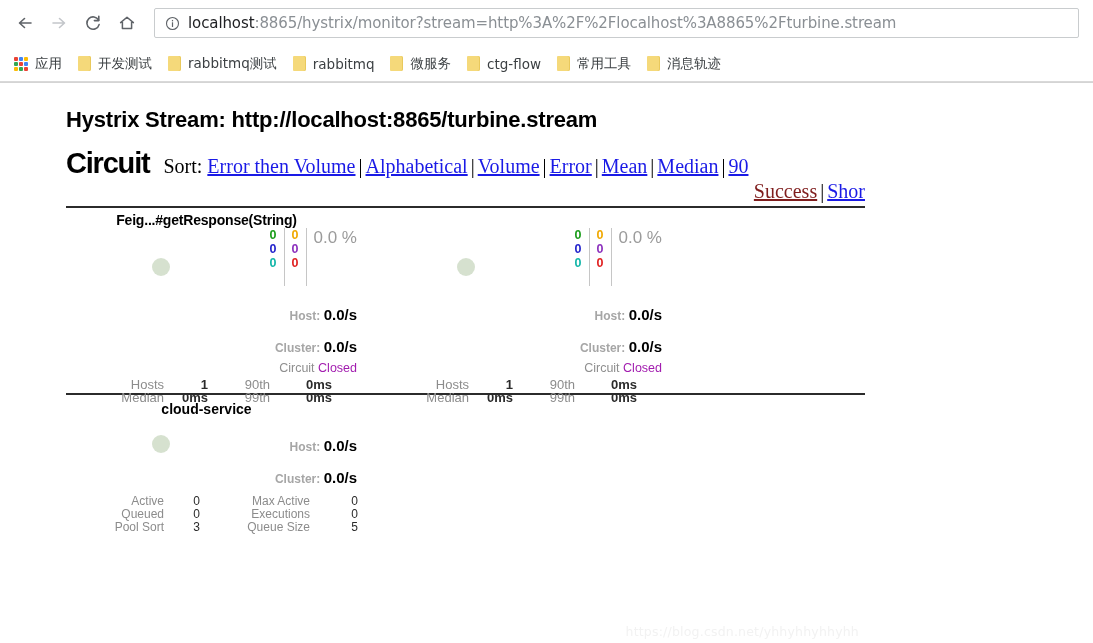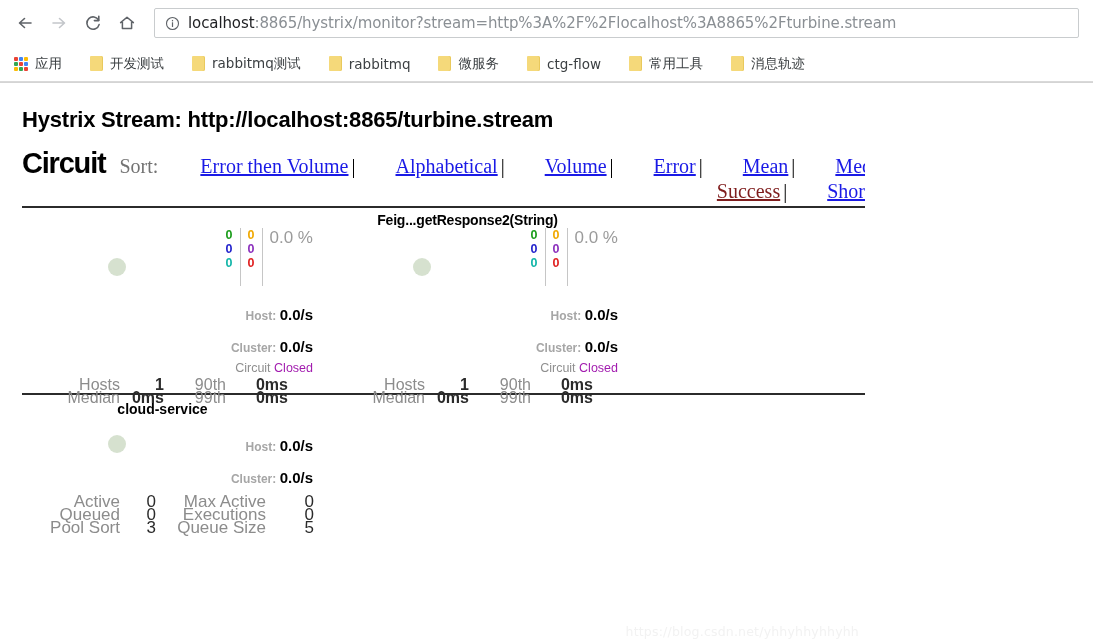--- a/index.html
+++ b/index.html
@@ -61,21 +61,20 @@
 
   
   #bookmarks-bar {
     height: 36px;
     display: flex;
     align-items: center;
     padding: 0 6px;
     background: #ffffff;
     border-bottom: 1px solid #d9d9d9;
     overflow: hidden;
-    gap: 12px;
   }
   .bookmark {
     display: flex;
     align-items: center;
     height: 26px;
     padding: 0 8px;
     border-radius: 3px;
     flex: 0 0 auto;
     cursor: pointer;
     white-space: nowrap;
@@ -110,20 +109,21 @@
   }
 
   
   #page {
     position: relative;
     width: 865px;
     height: 560px;
     background: #ffffff;
     overflow: hidden;
     font-family: "Liberation Serif", serif;
+    padding-left: 44px;
   }
   #stream-title {
     font-family: "Liberation Sans", sans-serif;
     font-size: 22px;
     font-weight: bold;
     color: #000000;
     margin: 0;
     padding: 24px 0 0 22px;
     letter-spacing: -0.2px;
   }
@@ -146,26 +146,25 @@
     flex: 0 0 auto;
   }
   .sort-wrap {
     margin-left: 14px;
     font-family: "Liberation Serif", serif;
     font-size: 20px;
     color: #000000;
     flex: 1 1 auto;
     overflow: hidden;
   }
-  .sort-label { color: #737373; }
+  .sort-label { color: #000000; }
   .sort-link {
     color: #1a1ae6;
     text-decoration: underline;
     cursor: pointer;
-    margin-left: 37px;
   }
   .sort-link.success { color: #7f1d1d; }
   .sort-sep { color: #000; padding: 0 3px; }
   .sort-row2 {
     text-align: right;
     font-family: "Liberation Serif", serif;
     font-size: 20px;
     padding-right: 0;
     white-space: nowrap;
     overflow: hidden;
@@ -246,21 +245,21 @@
     color: #8f8f8f;
     text-align: right;
   }
   .circuit-status .closed { color: #a21caf; }
   .stats-grid {
     position: absolute;
     left: 18px; top: 170px;
     width: 288px;
     display: grid;
     grid-template-columns: 92px 44px 62px 62px;
-    font-size: 16px;
+    font-size: 13px;
     line-height: 13px;
     color: #8c8c8c;
   }
   .stats-grid .k { text-align: right; padding-right: 0; }
   .stats-grid .v { text-align: right; color: #2b2b2b; font-weight: bold; }
   .stats-grid .k2 { text-align: right; padding-left: 8px; }
 
   
   .tp-row { display: flex; padding-left: 10px; }
   .threadpool {
@@ -295,21 +294,21 @@
   }
   .tp-rate b { font-size: 15px; color: #000; }
   .tp-host { top: 42px; }
   .tp-cluster { top: 74px; }
   .tp-stats {
     position: absolute;
     left: 10px; top: 100px;
     width: 296px;
     display: grid;
     grid-template-columns: 100px 36px 110px 48px;
-    font-size: 17px;
+    font-size: 12px;
     line-height: 13px;
     color: #8c8c8c;
   }
   .tp-stats .k { text-align: right; }
   .tp-stats .v { text-align: right; color: #2b2b2b; }
 
   #watermark {
     position: absolute;
     right: 6px; bottom: 4px;
     font-family: "DejaVu Sans", sans-serif;
@@ -429,20 +428,60 @@
       </span>
     </div>
 
     <div class="sort-row2">
       <span class="sort-link success">Success</span><span class="sort-sep">|</span><span class="sort-link">Shor</span>
     </div>
 
     <hr class="hr-rule">
 
     <div class="cards-row">
+
+      <div class="monitor">
+        <div class="monitor-name">Feig...#getResponse(String)</div>
+        <div class="circle-dot"></div>
+        <div class="counters">
+          <div class="counter-col bordered">
+            <span style="color:#1a9c1a">0</span>
+            <span style="color:#2222cc">0</span>
+            <span style="color:#11b5a8">0</span>
+          </div>
+          <div class="counter-col bordered">
+            <span style="color:#f0a800">0</span>
+            <span style="color:#8b2fbd">0</span>
+            <span style="color:#e02020">0</span>
+          </div>
+          <span class="pct">0.0 %</span>
+        </div>
+        <div class="rate-line rate-host">
+          <span>Host:</span>
+          <b>0.0/s</b>
+        </div>
+        <div class="rate-line rate-cluster">
+          <span>Cluster:</span>
+          <b>0.0/s</b>
+        </div>
+        <div class="circuit-status">
+          <span>Circuit</span>
+          <span class="closed">Closed</span>
+        </div>
+        <div class="stats-grid">
+          <span class="k">Hosts</span>
+          <span class="v">1</span>
+          <span class="k2">90th</span>
+          <span class="v">0ms</span>
+          <span class="k">Median</span>
+          <span class="v">0ms</span>
+          <span class="k2">99th</span>
+          <span class="v">0ms</span>
+        </div>
+      </div>
 
       <div class="monitor">
         <div class="circle-dot"></div>
         <div class="counters">
           <div class="counter-col bordered">
             <span style="color:#1a9c1a">0</span>
             <span style="color:#2222cc">0</span>
             <span style="color:#11b5a8">0</span>
           </div>
           <div class="counter-col bordered">
@@ -469,60 +508,20 @@
           <span class="v">1</span>
           <span class="k2">90th</span>
           <span class="v">0ms</span>
           <span class="k">Median</span>
           <span class="v">0ms</span>
           <span class="k2">99th</span>
           <span class="v">0ms</span>
         </div>
       </div>
 
-      <div class="monitor">
-        <div class="monitor-name">Feig...getResponse2(String)</div>
-        <div class="circle-dot"></div>
-        <div class="counters">
-          <div class="counter-col bordered">
-            <span style="color:#1a9c1a">0</span>
-            <span style="color:#2222cc">0</span>
-            <span style="color:#11b5a8">0</span>
-          </div>
-          <div class="counter-col bordered">
-            <span style="color:#f0a800">0</span>
-            <span style="color:#8b2fbd">0</span>
-            <span style="color:#e02020">0</span>
-          </div>
-          <span class="pct">0.0 %</span>
-        </div>
-        <div class="rate-line rate-host">
-          <span>Host:</span>
-          <b>0.0/s</b>
-        </div>
-        <div class="rate-line rate-cluster">
-          <span>Cluster:</span>
-          <b>0.0/s</b>
-        </div>
-        <div class="circuit-status">
-          <span>Circuit</span>
-          <span class="closed">Closed</span>
-        </div>
-        <div class="stats-grid">
-          <span class="k">Hosts</span>
-          <span class="v">1</span>
-          <span class="k2">90th</span>
-          <span class="v">0ms</span>
-          <span class="k">Median</span>
-          <span class="v">0ms</span>
-          <span class="k2">99th</span>
-          <span class="v">0ms</span>
-        </div>
-      </div>
-
     </div>
   </div>
 
   <div style="margin-top:-3px;">
 
     <div class="section-head">
     </div>
 
     <hr class="hr-rule">
 

